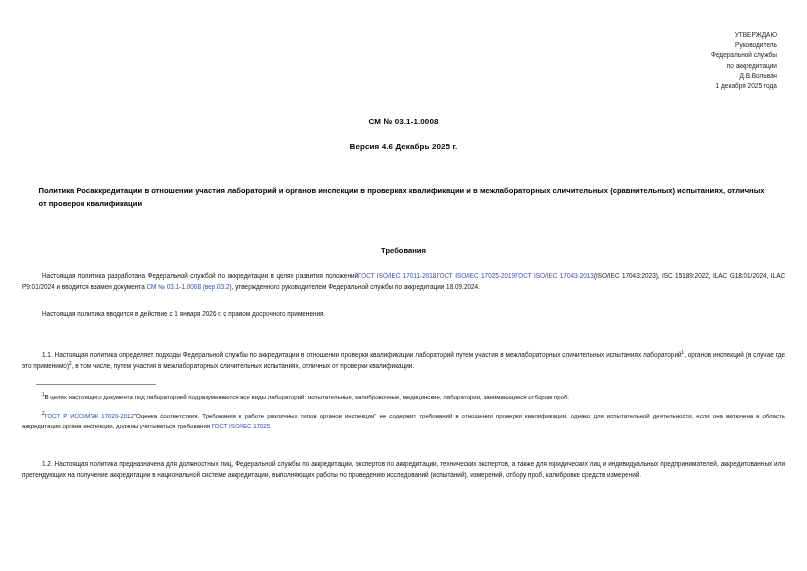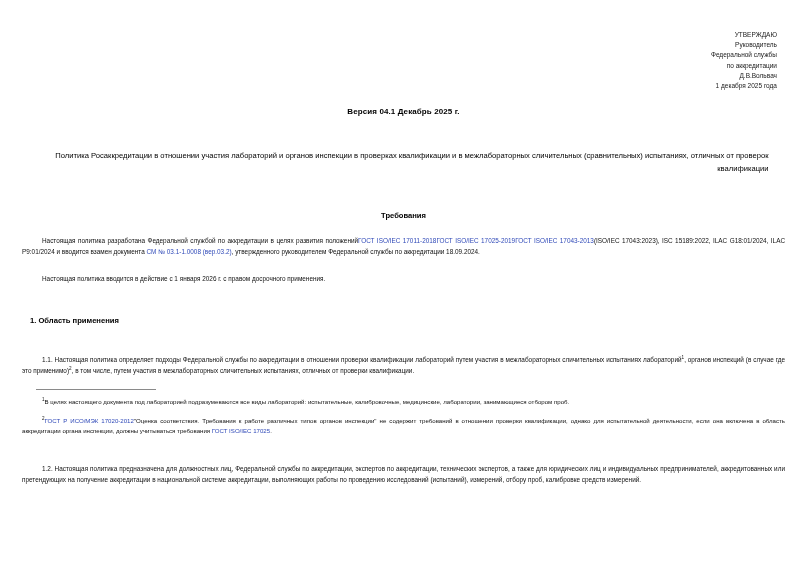--- a/index.html
+++ b/index.html
@@ -46,23 +46,23 @@
     text-align: center;
     font-size: 8px;
     font-weight: bold;
     letter-spacing: .1px;
   }
 
   
   .doc-title {
     margin: 33px auto 0 auto;
     width: 730px;
-    text-align: right;
+    text-align: left;
     font-size: 7.6px;
-    font-weight: normal;
+    font-weight: bold;
     line-height: 13px;
   }
 
   
   .foreword-heading {
     margin-top: 36px;
     text-align: center;
     font-size: 7.6px;
     font-weight: bold;
   }
@@ -129,34 +129,34 @@
 
   <div class="approval">
     <div>УТВЕРЖДАЮ</div>
     <div>Руководитель</div>
     <div>Федеральной службы</div>
     <div>по аккредитации</div>
     <div>Д.В.Вольвач</div>
     <div>1 декабря 2025 года</div>
   </div>
 
-  <div class="doc-version">Версия 04.1 Декабрь 2025 г.</div>
+  <div class="doc-code">СМ № 03.1-1.0008</div>
+  <div class="doc-version">Версия 4.6 Декабрь 2025 г.</div>
 
   <div class="doc-title">Политика Росаккредитации в отношении участия лабораторий и органов инспекции в проверках квалификации и в межлабораторных сличительных (сравнительных) испытаниях, отличных от проверок квалификации</div>
 
   <div class="foreword-heading">Требования</div>
 
   <div class="para indent p-foreword">
     <span>Настоящая политика разработана Федеральной службой по аккредитации в целях развития положений</span><a class="link" href="#">ГОСТ ISO/IEC 17011-2018</a><a class="link" href="#">ГОСТ ISO/IEC 17025-2019</a><a class="link" href="#">ГОСТ ISO/IEC 17043-2013</a><span>(ISO/IEC 17043:2023), ISC 15189:2022, ILAC G18:01/2024, ILAC P9:01/2024 и вводится взамен документа</span>
     <a class="link" href="#">СМ № 03.1-1.0008 (вер.03.2)</a><span>, утвержденного руководителем Федеральной службы по аккредитации 18.09.2024.</span>
   </div>
 
   <div class="para indent p-enactment">Настоящая политика вводится в действие с 1 января 2026 г. с правом досрочного применения.</div>
 
-  <div class="section-heading">1. Область применения</div>
 
   <div class="para indent p-1-1">
     <span>1.1. Настоящая политика определяет подходы Федеральной службы по аккредитации в отношении проверки квалификации лабораторий путем участия в межлабораторных сличительных испытаниях лабораторий</span><span class="sup-marker">1</span><span>, органов инспекций (в случае где это применимо)</span><span class="sup-marker">2</span><span>, в том числе, путем участия в межлабораторных сличительных испытаниях, отличных от проверки квалификации.</span>
   </div>
 
   <div class="footnote-rule"></div>
 
   <div class="footnotes">
     <div class="footnote">
       <span class="fn-marker">1</span><span>В целях настоящего документа под лабораторией подразумеваются все виды лабораторий: испытательные, калибровочные, медицинские, лаборатории, занимающиеся отбором проб.</span>

